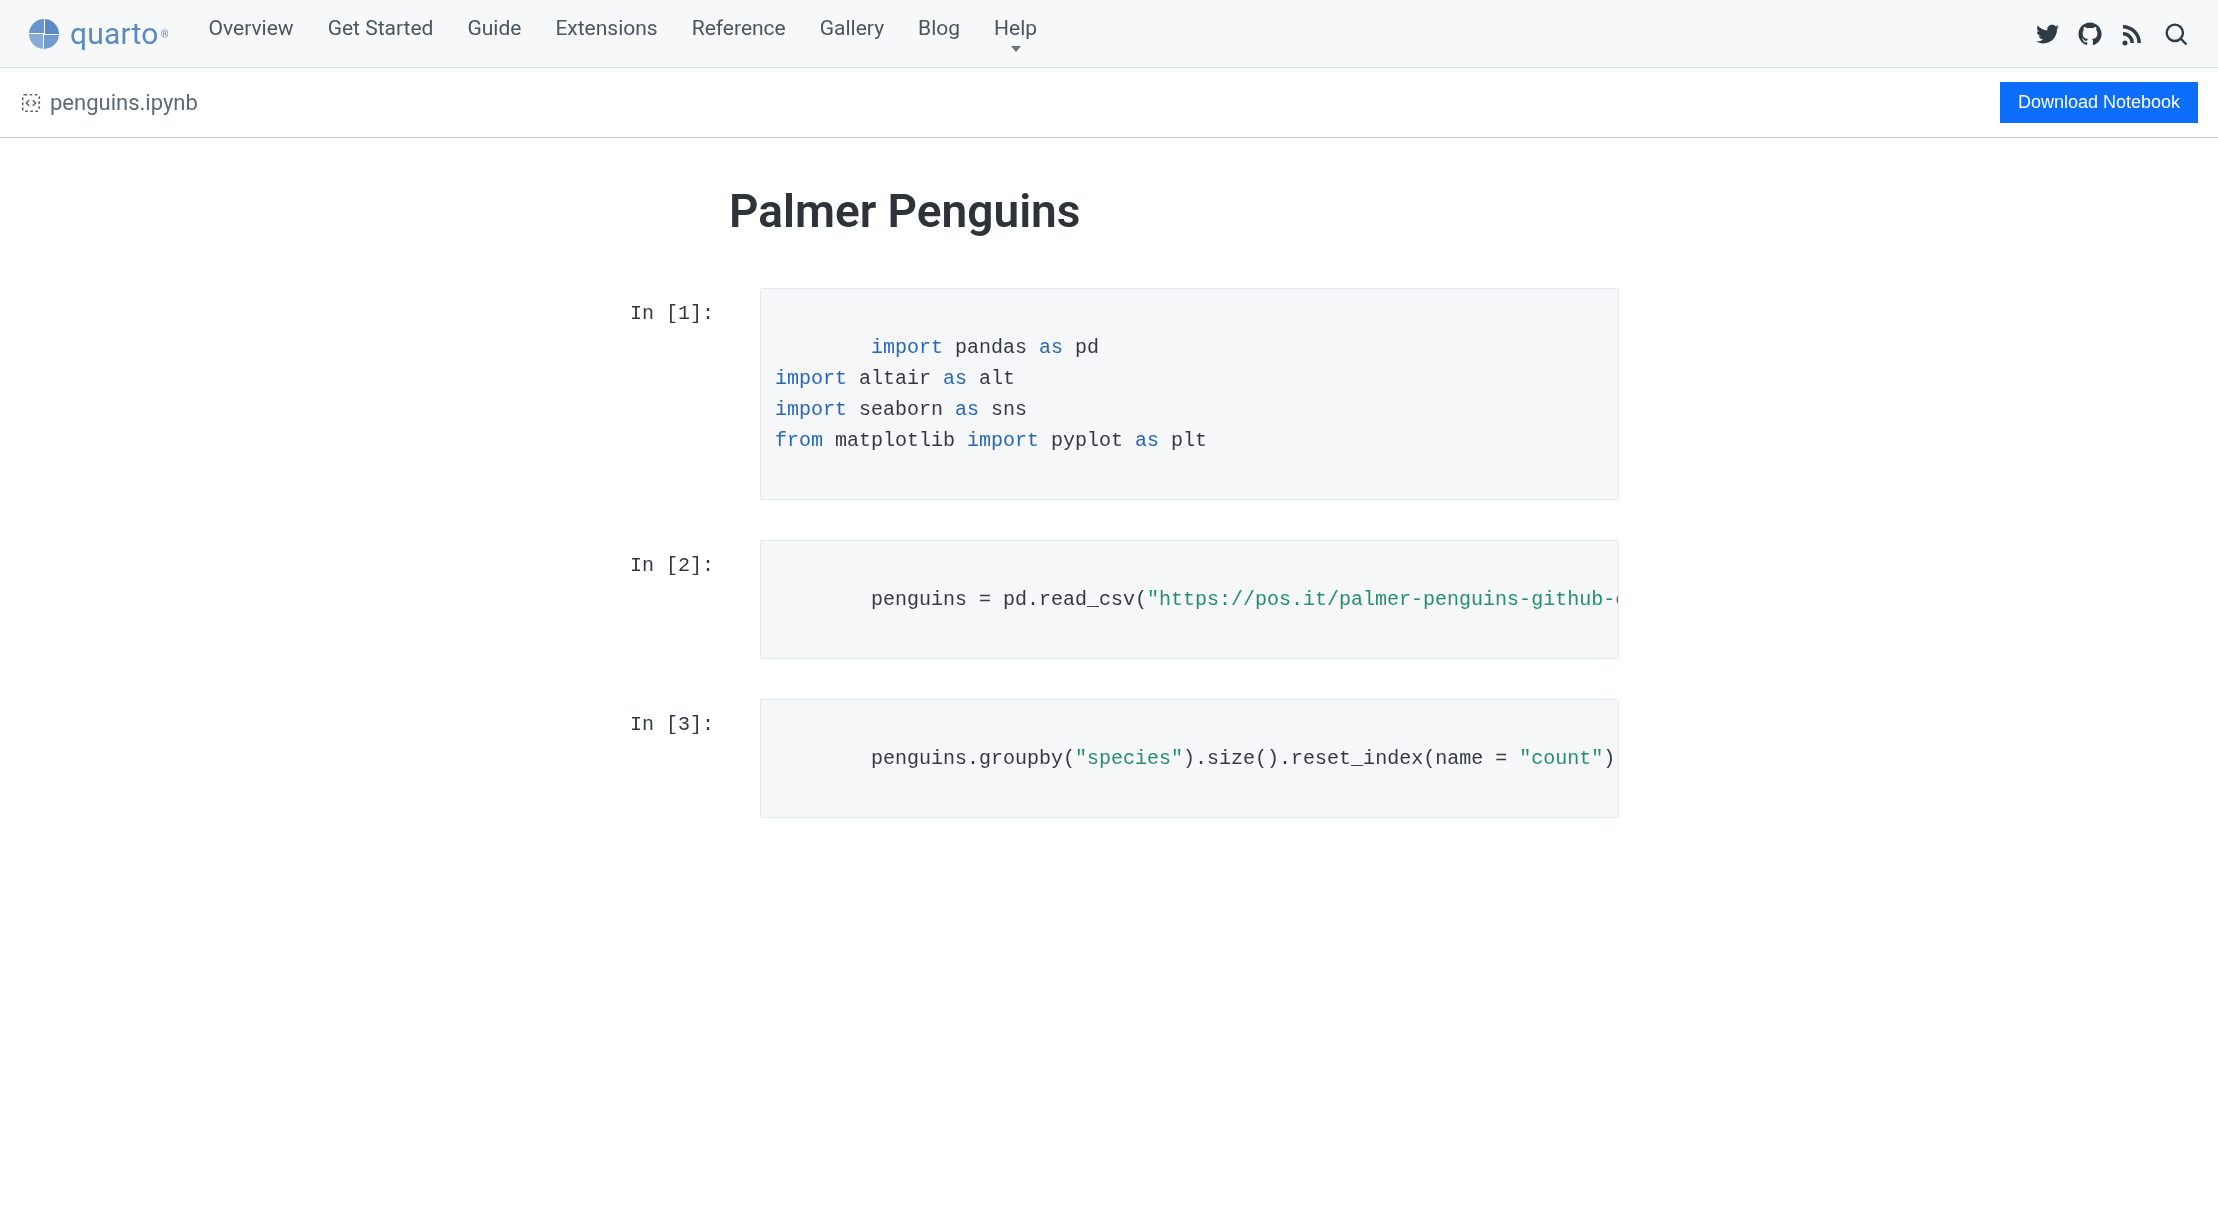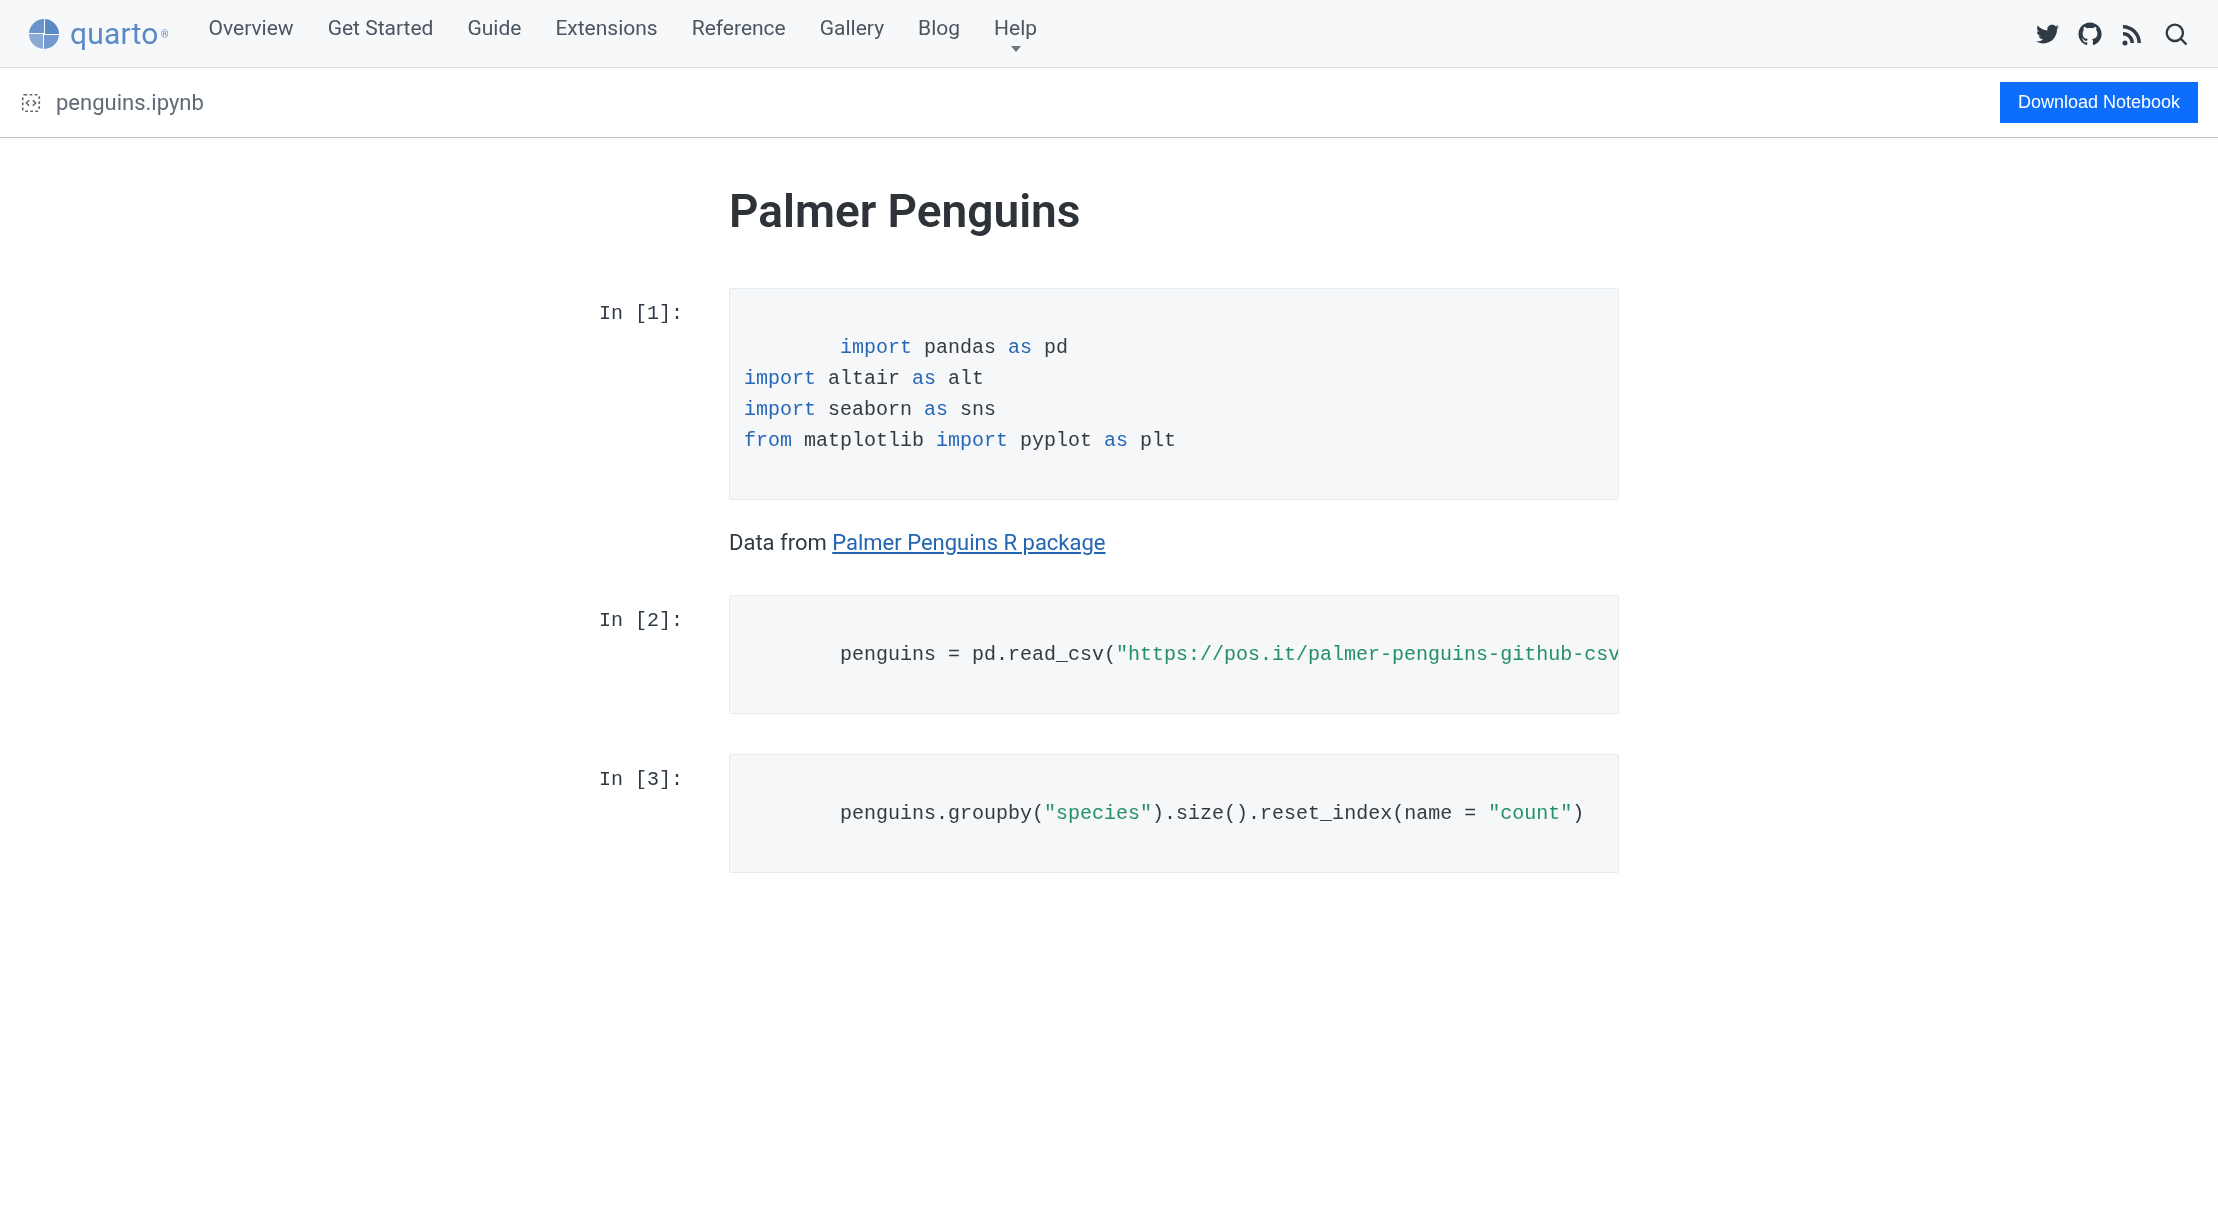--- a/index.html
+++ b/index.html
@@ -67,21 +67,21 @@
   .nav-icons svg { width: 24px; height: 24px; fill: #2f3a45; }
   .nav-icons .search svg { stroke: #2f3a45; fill: none; stroke-width: 2; width: 28px; height: 28px; }
   .nav-icons .actionable { cursor: pointer; display: inline-flex; }
 
   
   .subbar {
     display: flex;
     align-items: center;
     padding: 14px 20px 14px 20px;
     border-bottom: 1px solid #bfc4ca;
-    gap: 14px;
+    gap: 8px;
   }
   .file-icon { width: 22px; height: 22px; flex: none; }
   .filename {
     font-size: 22px;
     color: var(--muted);
   }
   .sub-spacer { flex: 1; }
   .download-btn {
     background: var(--btn-blue);
     color: #fff;
@@ -98,21 +98,21 @@
     margin: 0 auto;
     padding: 40px 20px 30px 20px;
   }
   h1.title {
     font-size: 46px;
     font-weight: 600;
     margin: 6px 0 50px 0;
     padding-left: 130px;
     color: #2d3338;
   }
-  .cell { display: flex; align-items: flex-start; margin-bottom: 40px; }
+  .cell { display: flex; align-items: flex-start; margin-bottom: 40px; margin-left: 31px; }
   .prompt {
     width: 130px;
     flex: none;
     padding-top: 14px;
     font-family: SFMono-Regular, Menlo, Monaco, Consolas, "Liberation Mono", monospace;
     font-size: 20px;
     color: #2f3a45;
     white-space: pre;
   }
   .cell-body { flex: 1; min-width: 0; }
@@ -247,23 +247,20 @@
         <span class="kw">import</span><span> pandas </span><span class="kw">as</span><span> pd
 </span><span class="kw">import</span><span> altair </span><span class="kw">as</span><span> alt
 </span><span class="kw">import</span><span> seaborn </span><span class="kw">as</span><span> sns
 </span><span class="kw">from</span><span> matplotlib </span><span class="kw">import</span><span> pyplot </span><span class="kw">as</span><span> plt</span><span class="copy-icon">
           
         </span>
       </div>
     </div>
   </div>
 
-  <div class="markdown">
-    <span>Data from </span><a>Palmer Penguins R package</a>
-  </div>
 
   <div class="cell">
     <div class="prompt">In [2]:</div>
     <div class="cell-body">
       <div class="codeblock">
         <span>penguins = pd.read_csv(</span><span class="str">"https://pos.it/palmer-penguins-github-csv"</span><span class="copy-icon">
           
         </span>
       </div>
     </div>

